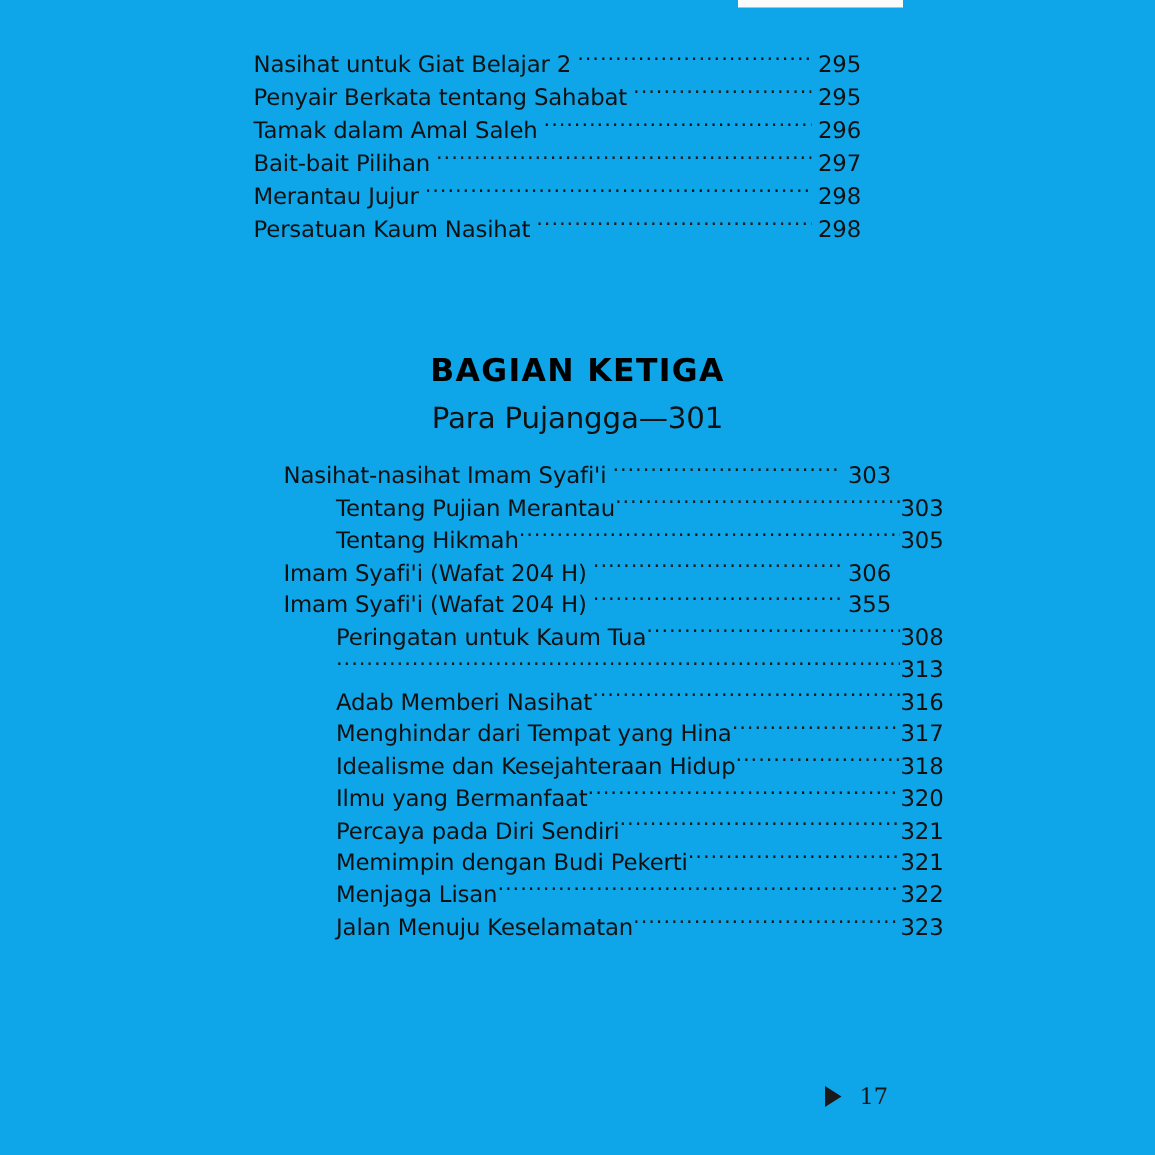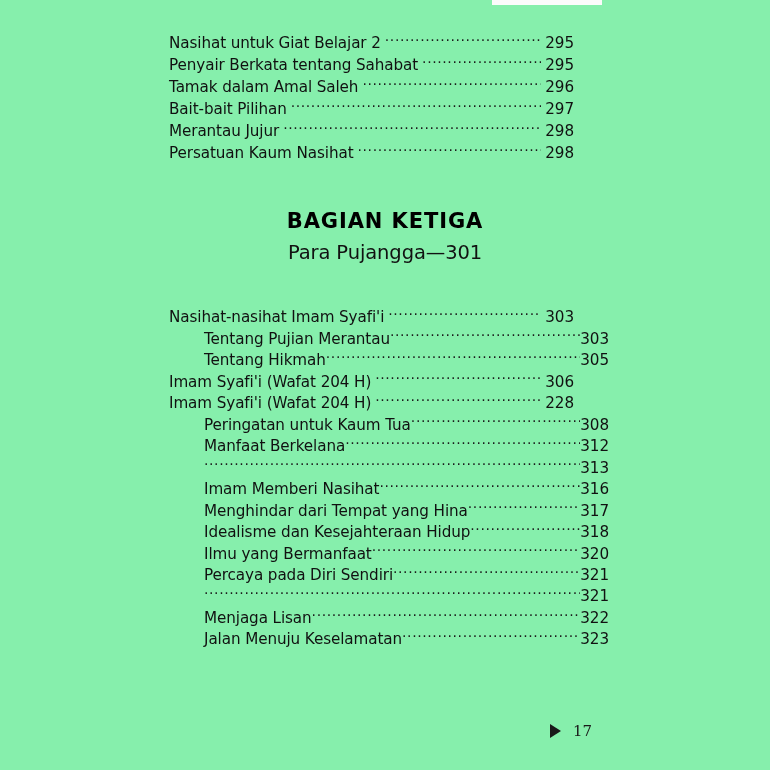--- a/index.html
+++ b/index.html
@@ -14,21 +14,21 @@
     color: #000000;
     overflow: hidden;
     position: relative;
   }
 
   .page {
     position: absolute;
     left: 0; top: 0;
     width: 770px;
     height: 770px;
-    background: #86efac;
+    background: #0ea5e9;
   }
 
   .scan-artifact {
     position: absolute;
     left: 492px;
     top: 0px;
     width: 110px;
     height: 5px;
     background: #fbfbfb;
   }
@@ -47,20 +47,21 @@
     align-items: baseline;
     width: 100%;
     font-size: 15.2px;
     line-height: 22px;
     letter-spacing: -0.1px;
     color: #111111;
     white-space: nowrap;
   }
   #block-two .toc-entry {
     line-height: 21.3px;
+    margin-left: 20px;
   }
 
   .toc-entry.level-2 {
     padding-left: 35px;
   }
 
   .toc-title {
     flex: 0 0 auto;
   }
   
@@ -100,20 +101,21 @@
     top: 206px;
     width: 770px;
     text-align: center;
   }
   .section-heading .bagian {
     font-size: 21px;
     font-weight: bold;
     letter-spacing: 0.9px;
     line-height: 30px;
     color: #000000;
+    margin-top: 26px;
   }
   .section-heading .subtitle {
     font-size: 19.5px;
     font-weight: normal;
     line-height: 28px;
     letter-spacing: -0.1px;
     color: #111111;
     margin-top: 3px;
   }
   .section-heading .subtitle-line {
@@ -213,38 +215,33 @@
         <span class="toc-page">305</span>
       </div>
       <div class="toc-entry level-1">
         <span class="toc-title">Imam Syafi'i (Wafat 204 H)</span>
         <span class="toc-leader"></span>
         <span class="toc-page">306</span>
       </div>
       <div class="toc-entry level-1">
         <span class="toc-title">Imam Syafi'i (Wafat 204 H)</span>
         <span class="toc-leader"></span>
-        <span class="toc-page">228</span>
+        <span class="toc-page">355</span>
       </div>
       <div class="toc-entry level-2">
         <span class="toc-title">Peringatan untuk Kaum Tua</span>
         <span class="toc-leader"></span>
         <span class="toc-page">308</span>
       </div>
       <div class="toc-entry level-2">
-        <span class="toc-title">Manfaat Berkelana</span>
-        <span class="toc-leader"></span>
-        <span class="toc-page">312</span>
-      </div>
-      <div class="toc-entry level-2">
         <span class="toc-leader"></span>
         <span class="toc-page">313</span>
       </div>
       <div class="toc-entry level-2">
-        <span class="toc-title">Imam Memberi Nasihat</span>
+        <span class="toc-title">Adab Memberi Nasihat</span>
         <span class="toc-leader"></span>
         <span class="toc-page">316</span>
       </div>
       <div class="toc-entry level-2">
         <span class="toc-title">Menghindar dari Tempat yang Hina</span>
         <span class="toc-leader"></span>
         <span class="toc-page">317</span>
       </div>
       <div class="toc-entry level-2">
         <span class="toc-title">Idealisme dan Kesejahteraan Hidup</span>
@@ -255,20 +252,21 @@
         <span class="toc-title">Ilmu yang Bermanfaat</span>
         <span class="toc-leader"></span>
         <span class="toc-page">320</span>
       </div>
       <div class="toc-entry level-2">
         <span class="toc-title">Percaya pada Diri Sendiri</span>
         <span class="toc-leader"></span>
         <span class="toc-page">321</span>
       </div>
       <div class="toc-entry level-2">
+        <span class="toc-title">Memimpin dengan Budi Pekerti</span>
         <span class="toc-leader"></span>
         <span class="toc-page">321</span>
       </div>
       <div class="toc-entry level-2">
         <span class="toc-title">Menjaga Lisan</span>
         <span class="toc-leader"></span>
         <span class="toc-page">322</span>
       </div>
       <div class="toc-entry level-2">
         <span class="toc-title">Jalan Menuju Keselamatan</span>

